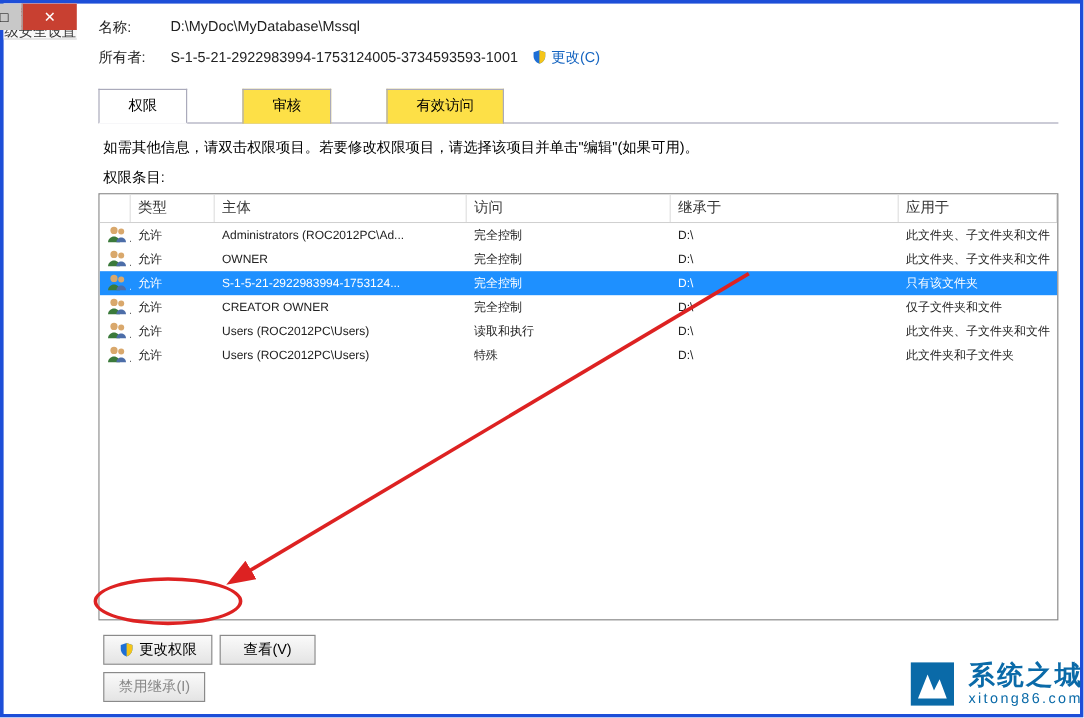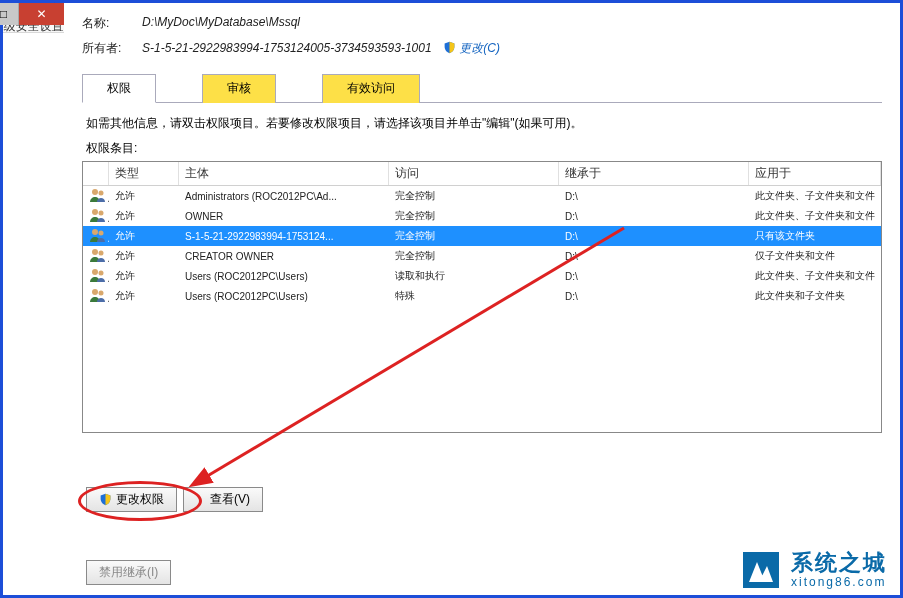--- a/index.html
+++ b/index.html
@@ -7,21 +7,21 @@
 .window { width: 903px; height: 598px; border: 3px solid #1d4ed8; display: flex; background: #fff; }
 .titlebar { height: 30px; background: linear-gradient(#fff, #f7f7f7); display: flex; align-items: center; border-bottom: 1px solid #d8d8d8; position: relative; }
 .titlebar .title { flex: 1; text-align: center; font-size: 12px; color: #333; }
 .win-controls { position: absolute; right: 0; top: 0; display: flex; }
 .win-btn { width: 30px; height: 22px; display: flex; align-items: center; justify-content: center; border-left: 1px solid #a8a8a8; font-size: 12px; font-family: "Segoe UI Symbol", sans-serif; background: #d4d4d4; }
 .win-btn.min, .win-btn.max { background: #c8c8c8; }
 .win-btn.close { background: #c84031; color: #fff; width: 46px; }
 .body-pad { padding: 12px 18px 4px 18px; flex: 1; display: flex; flex-direction: column; position: relative; }
 .fieldrow { display: flex; margin-bottom: 8px; font-size: 12px; color: #222; }
 .fieldrow .lbl { width: 60px; }
-.fieldrow .val { flex: 1; font-style: italic; }
+.fieldrow .val { flex: 1; }
 .change-link { color: #1464c0; margin-left: 8px; }
 .shield { display: inline-block; vertical-align: -2px; }
 .tabs { display: flex; margin-top: 8px; border-bottom: 1px solid #aab; gap: 44px; }
 .tab { padding: 5px 24px; border: 1px solid #aab; border-bottom: none; background: #fde047; margin-right: 2px; position: relative; top: 1px; font-size: 12px; cursor: pointer; }
 .tab.active { background: #fff; border-bottom: 1px solid #fff; }
 .hint { padding: 12px 4px 8px 4px; font-size: 12px; }
 .list-label { padding: 0 4px 4px 4px; font-size: 12px; }
 .list-wrap { border: 1px solid #888; flex: 1; display: flex; flex-direction: column; overflow: hidden; }
 .list-head { display: flex; background: #fff; border-bottom: 1px solid #d0d0d0; }
 .list-head .col { padding: 3px 6px; border-right: 1px solid #e0e0e0; font-size: 12px; color: #333; }
@@ -30,25 +30,25 @@
 .col-principal { width: 210px; }
 .col-access { width: 170px; }
 .col-inherit { width: 190px; }
 .col-apply { flex: 1; }
 .list-body { flex: 1; overflow: auto; background: #fff; }
 .row { display: flex; height: 20px; align-items: center; font-size: 10px; color: #222; }
 .row .cell { padding: 0 6px; white-space: nowrap; overflow: hidden; text-overflow: ellipsis; }
 .row.selected { background: #1e90ff; color: #fff; }
 .row.selected .cell { color: #fff; }
 .btns { display: flex; gap: 6px; padding: 12px 4px 6px 4px; }
-.btn { padding: 3px 12px; border: 1px solid #8a8a8a; background: linear-gradient(#fafafa,#e4e4e4); font-size: 12px; cursor: pointer; min-width: 80px; display: inline-flex; align-items: center; gap: 4px; justify-content: flex-end; margin-top: 42px; }
+.btn { padding: 3px 12px; border: 1px solid #8a8a8a; background: linear-gradient(#fafafa,#e4e4e4); font-size: 12px; cursor: pointer; min-width: 80px; display: inline-flex; align-items: center; gap: 4px; justify-content: center; }
 .btn.disabled { color: #888; }
 .annot-circle { position: absolute; border: 3px solid #d22; border-radius: 50%; width: 124px; height: 40px; left: 14px; top: 478px; pointer-events: none; }
 .annot-arrow { position: absolute; left: 120px; top: 215px; width: 460px; height: 280px; pointer-events: none; }
-.watermark { position: absolute; right: 16px; bottom: 6px; display: flex; align-items: center; gap: 8px; }
+.watermark { position: absolute; right: 0; bottom: 6px; display: flex; align-items: center; gap: 8px; }
 .wm-icon { width: 44px; height: 44px; }
 .wm-text { display: flex; flex-direction: column; line-height: 1.15; }
 .wm-line1 { font-size: 22px; font-weight: 700; color: #0a6aa8; letter-spacing: 2px; }
 .wm-line2 { font-size: 12px; color: #0a6aa8; letter-spacing: 2px; }
 </style>
 </head>
 <body>
 
 <div class="window">
   <div class="titlebar">

